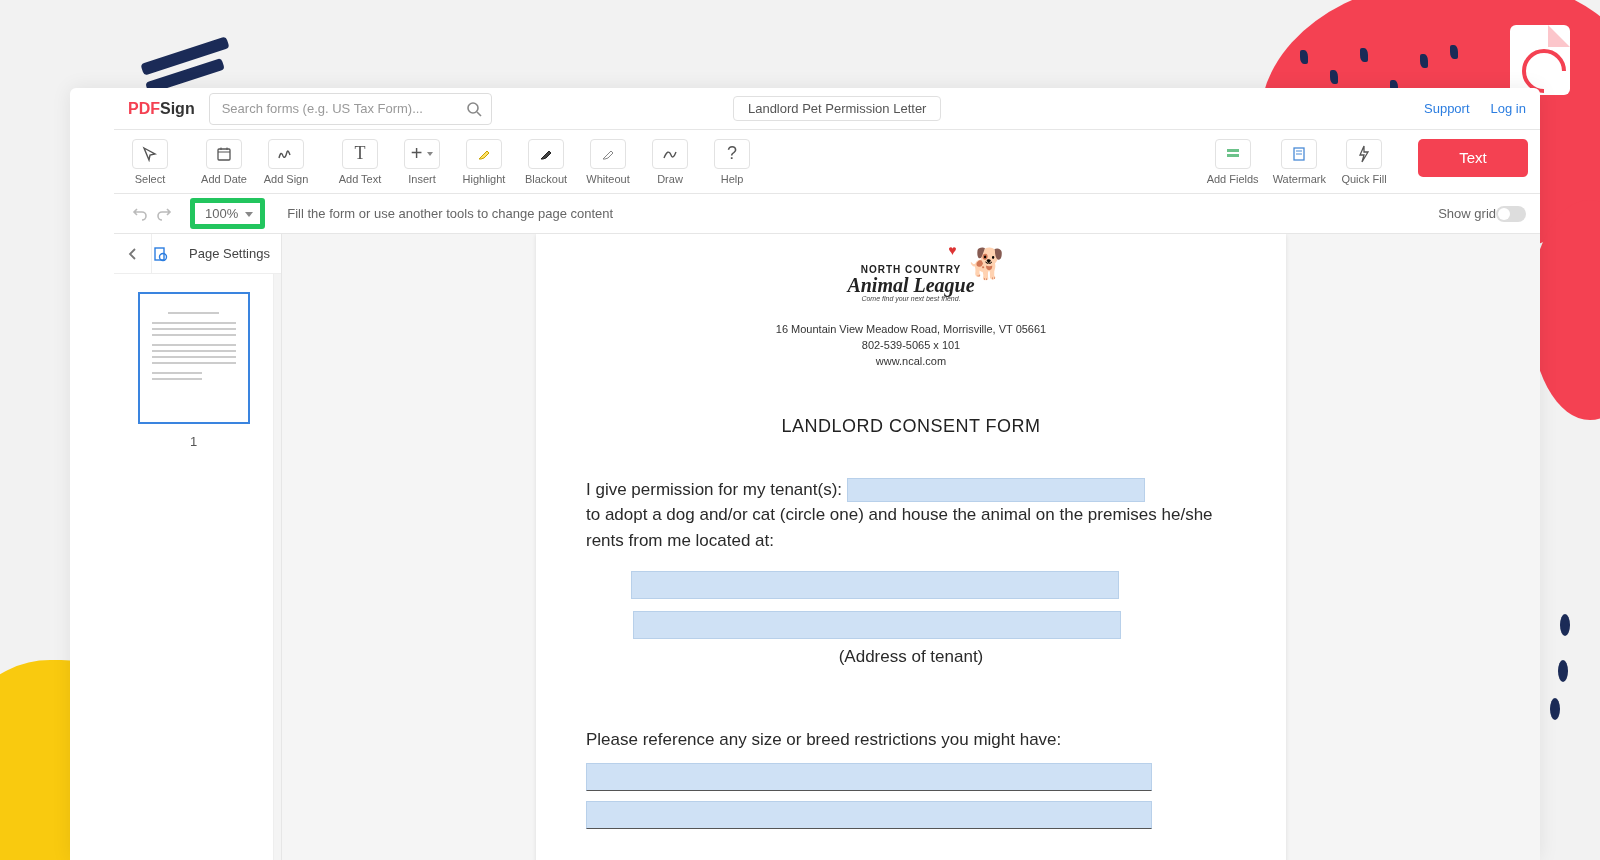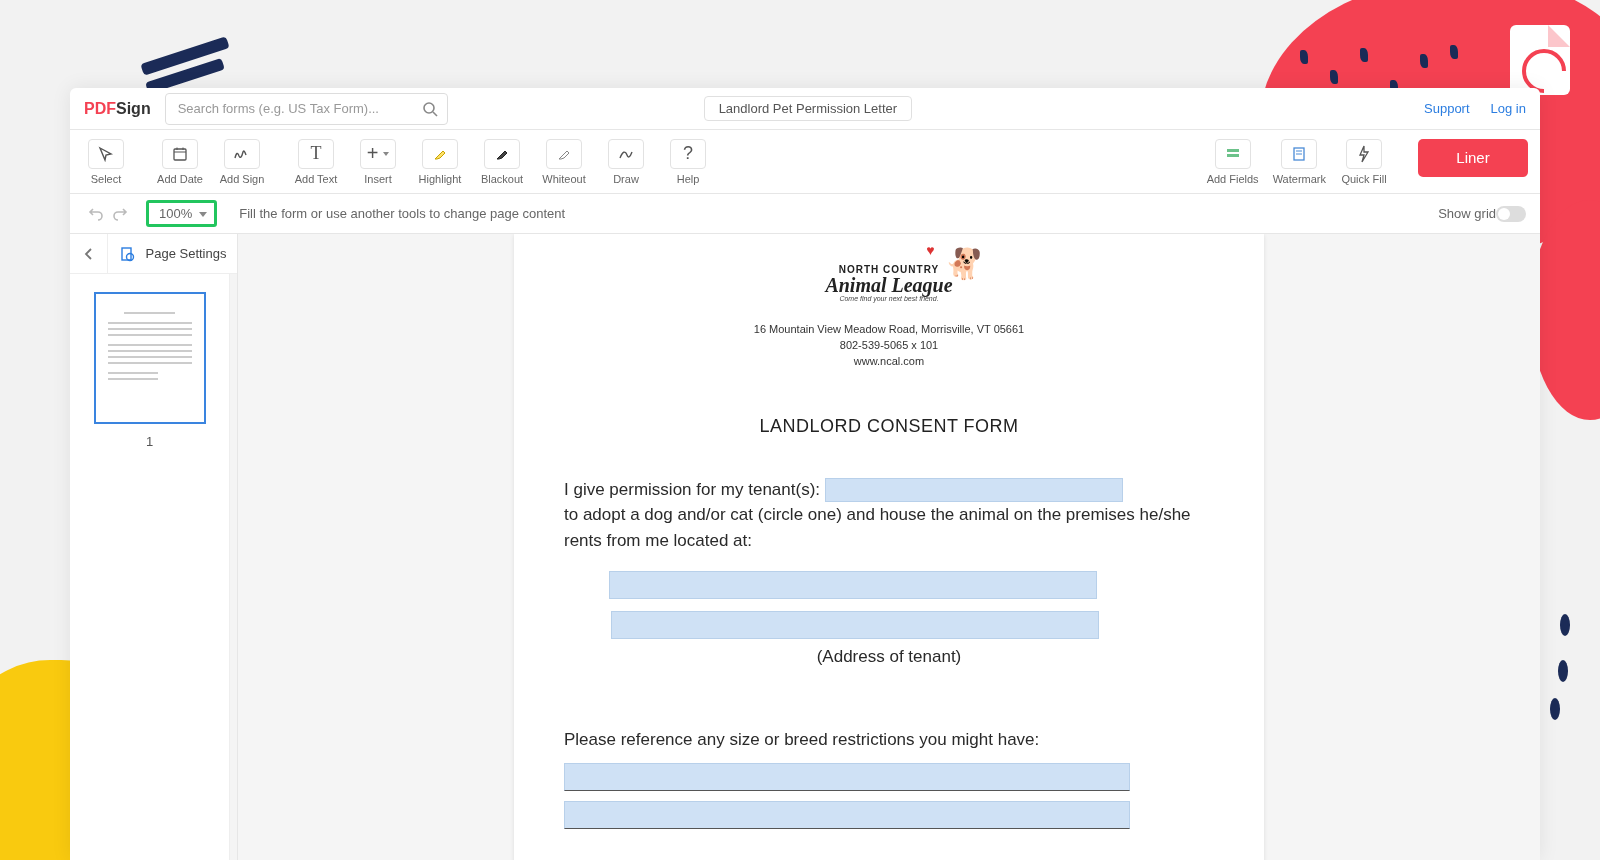--- a/index.html
+++ b/index.html
@@ -32,20 +32,21 @@
 .app {
   position: absolute;
   top: 88px; left: 70px; right: 60px; bottom: 0;
   background: #fff;
   border-radius: 6px 6px 0 0;
   box-shadow: 0 0 20px rgba(0,0,0,0.08);
   z-index: 10;
   display: flex;
   flex-direction: column;
   overflow: hidden;
+  padding-left: 44px;
 }
 
 
 .topbar {
   height: 42px;
   display: flex;
   align-items: center;
   padding: 0 14px;
   border-bottom: 1px solid #e6e6e6;
 }
@@ -71,33 +72,33 @@
 .tool-btn { display:flex; flex-direction:column; align-items:center; gap:4px; cursor:pointer; min-width:48px;}
 .tool-btn .ticon { width:36px; height:30px; border:1px solid #e2e2e2; border-radius:4px; display:flex; align-items:center; justify-content:center; font-size:16px; color:#555; background:#fff;}
 .tool-btn .tlabel { font-size:11px; color:#666;}
 .tool-btn.caret .ticon::after { content:''; width:0; height:0; border-left:3px solid transparent; border-right:3px solid transparent; border-top:4px solid #888; margin-left:5px;}
 .toolbar-right { margin-left:auto; display:flex; gap:14px; align-items:flex-start;}
 .done-btn { background:#f44152; color:#fff; border:none; border-radius:5px; width:110px; height:38px; font-size:15px; font-weight:500; cursor:pointer; margin-left:16px; margin-top:0;}
 
 
 .secbar { height:40px; display:flex; align-items:center; padding:0 14px; border-bottom:1px solid #e6e6e6; font-size:13px; color:#666;}
 .secbar .undo,.secbar .redo { width:24px; height:24px; display:flex; align-items:center; justify-content:center; color:#bbb; cursor:pointer;}
-.zoom { border:3px solid #22c55e; border-radius:3px; padding:3px 22px 3px 10px; margin:0 14px; position:relative; cursor:pointer;}
+.zoom { border:5px solid #22c55e; border-radius:3px; padding:3px 22px 3px 10px; margin:0 14px; position:relative; cursor:pointer;}
 .zoom::after { content:''; position:absolute; right:7px; top:9px; width:0;height:0; border-left:4px solid transparent; border-right:4px solid transparent; border-top:5px solid #888;}
 .hint { margin-left:8px;}
 .secbar-right { margin-left:auto; display:flex; align-items:center; }
 .toggle { width:30px; height:16px; background:#ddd; border-radius:10px; position:relative; cursor:pointer;}
 .toggle::after { content:''; position:absolute; left:2px; top:2px; width:12px; height:12px; background:#fff; border-radius:50%;}
 
 
 .body { flex:1; display:flex; overflow:hidden;}
 .sidebar { width:168px; border-right:1px solid #e6e6e6; background:#fff; display:flex; flex-direction:column;}
 .side-head { height:40px; display:flex; align-items:center; border-bottom:1px solid #eee;}
 .side-back { width:38px; display:flex; align-items:center; justify-content:center; border-right:1px solid #eee; height:100%; color:#888; cursor:pointer;}
-.page-settings { flex:1; display:flex; align-items:center; justify-content:center; gap:11px; font-size:13px; color:#444; cursor:pointer;}
+.page-settings { flex:1; display:flex; align-items:center; gap:21px; font-size:13px; color:#444; cursor:pointer;}
 .page-settings-icon { color:#2b7de0;}
 .thumbs { padding:18px 12px; overflow-y:auto;}
 .thumb { width:112px; height:132px; border:2px solid #3a84df; background:#fff; margin:0 auto 10px; position:relative; cursor:pointer;}
 .thumb-inner { position:absolute; top:18px; left:12px; right:12px;}
 .thumb-inner .tl { height:2px; background:#ccc; margin-bottom:4px;}
 .thumb-inner .tl.short { width:60%;}
 .thumb-num { text-align:center; font-size:13px; color:#555;}
 .thumb-scroll-gutter { width:8px; background:#f4f4f4; border-left:1px solid #eee;}
 .side-pane { display:flex; flex:1;}
 
@@ -274,21 +275,21 @@
         <div class="tlabel">Watermark</div>
       </div>
       <div class="tool-btn">
         <div class="ticon">
             <svg width="14" height="18" viewBox="0 0 14 18">
               <path d="M7 1 L3 10 L7 10 L5 17 L11 7 L7 7 Z" fill="none" stroke="#555" stroke-width="1.3"></path>
             </svg>
           </div>
         <div class="tlabel">Quick Fill</div>
       </div>
-      <button class="done-btn">Liner</button>
+      <button class="done-btn">Text</button>
     </div>
   </div>
 
   <div class="secbar">
     <div class="undo">
         <svg width="16" height="16" viewBox="0 0 16 16">
           <path d="M5 3 L2 6 L5 9 M2 6 H10 A4 4 0 0 1 10 14" fill="none" stroke="#bbb" stroke-width="1.6"></path>
         </svg>
       </div>
     <div class="redo">

